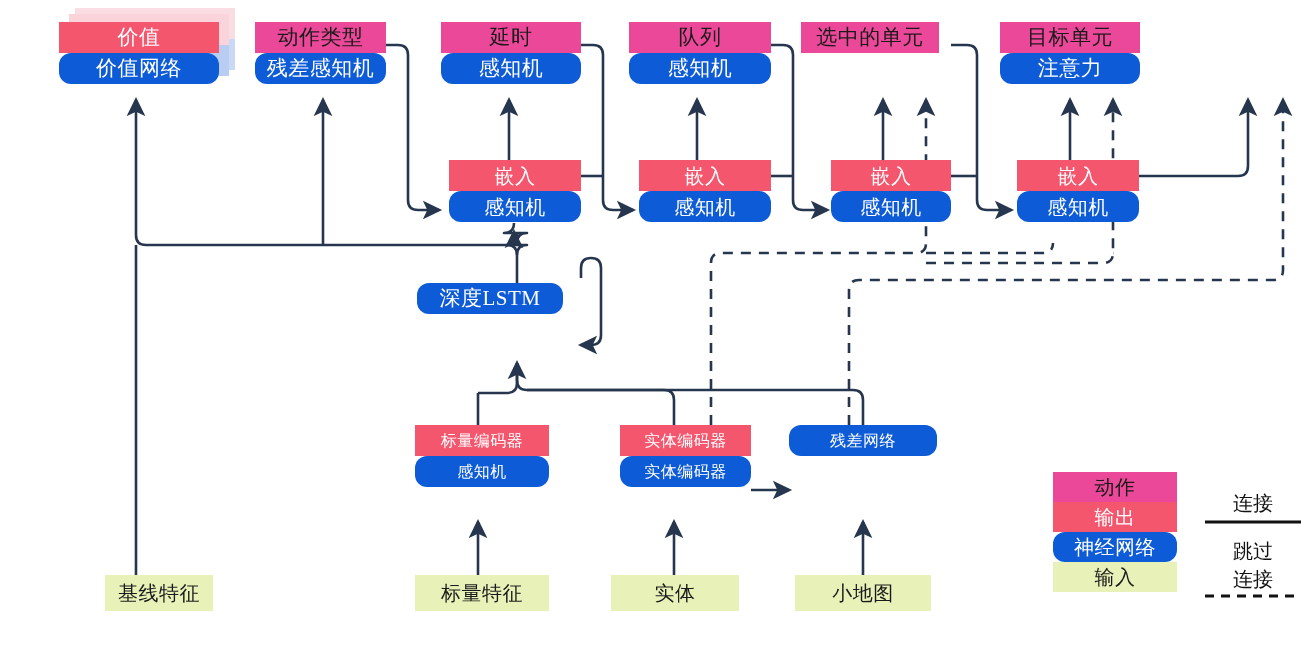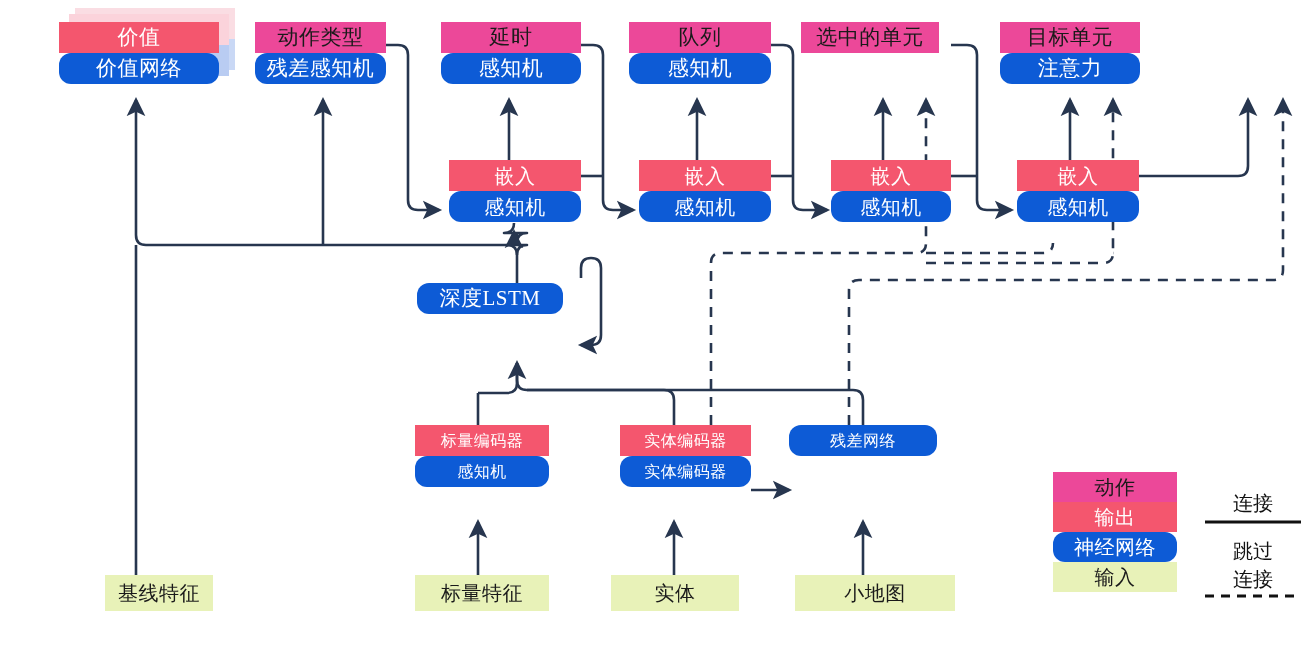--- a/index.html
+++ b/index.html
@@ -178,21 +178,21 @@
 
   <div class="node inputnode" style="left:18px;top:575px;width:154px;padding-left:46px;">
     <div class="band input">基线特征</div>
   </div>
   <div class="node inputnode" style="left:374px;top:575px;width:134px;">
     <div class="band input">标量特征</div>
   </div>
   <div class="node inputnode" style="left:570px;top:575px;width:128px;">
     <div class="band input">实体</div>
   </div>
-  <div class="node inputnode" style="left:754px;top:575px;width:160px;border-radius:12px;">
+  <div class="node inputnode" style="left:754px;top:575px;width:136px;border-radius:12px;">
     <div class="band input">小地图</div>
   </div>
 
   <div id="legend" style="left:1012px;top:472px;width:124px;">
     <div class="band action">动作</div>
     <div class="band output">输出</div>
     <div class="band net">神经网络</div>
     <div class="band input">输入</div>
   </div>
 

